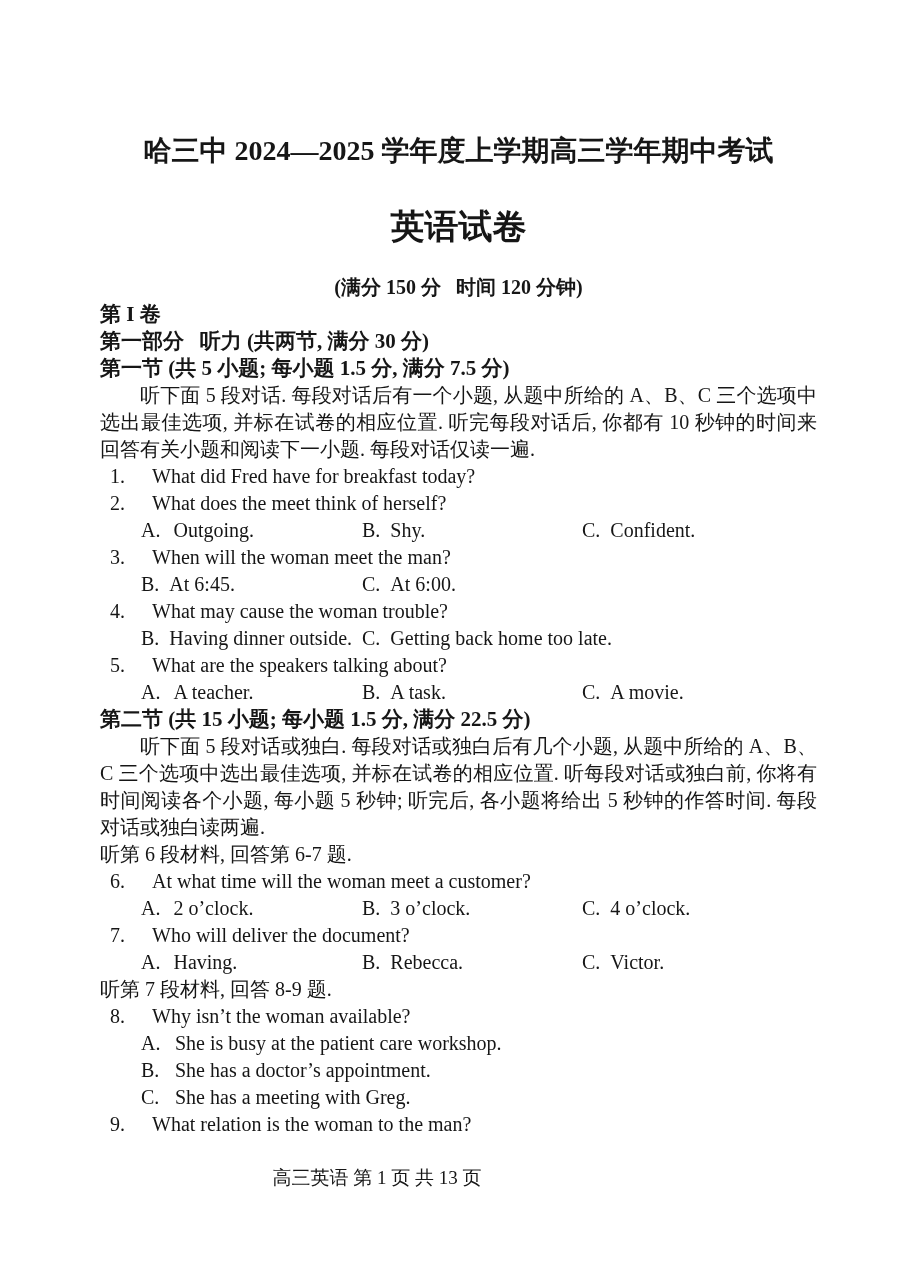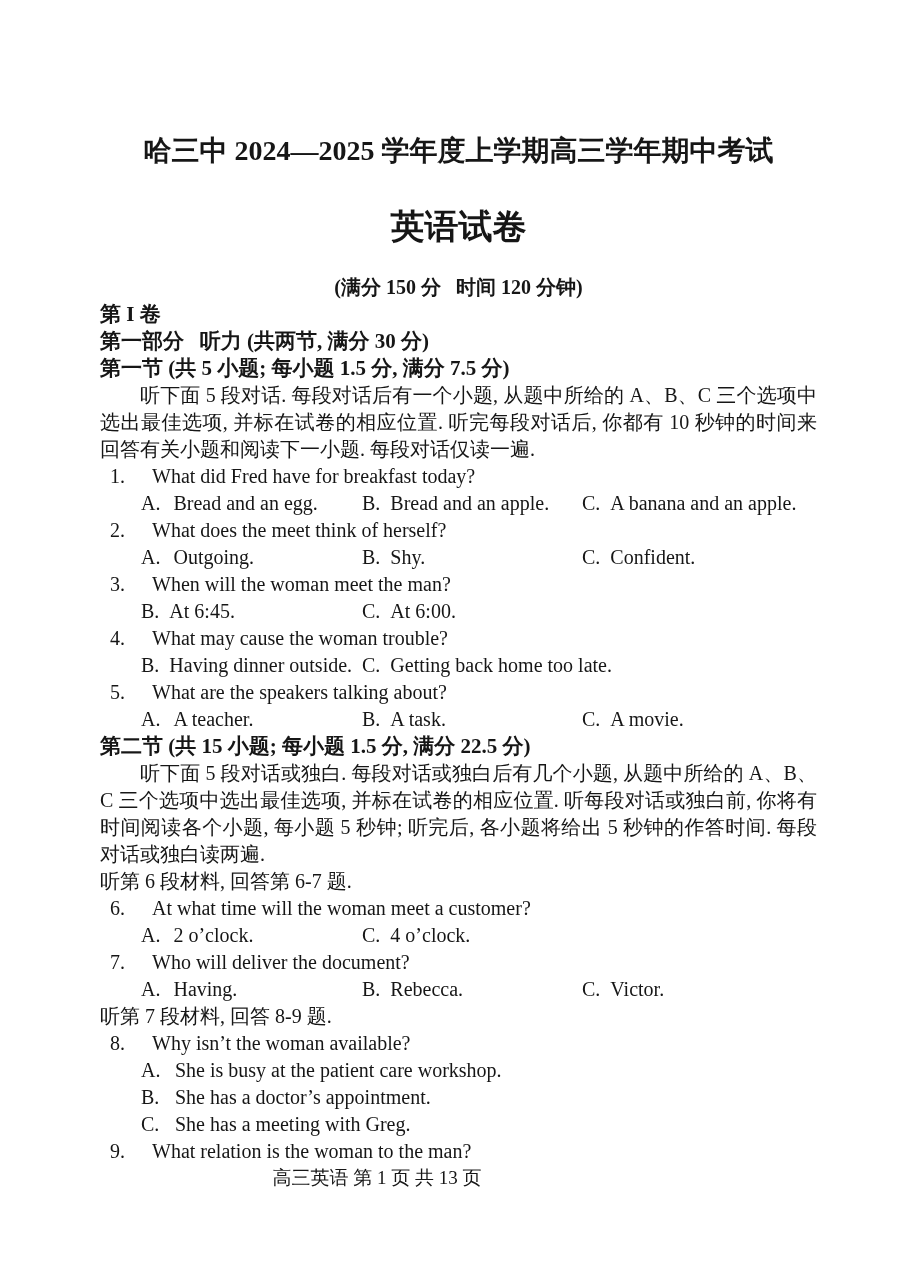--- a/index.html
+++ b/index.html
@@ -78,25 +78,20 @@
   <div class="volume pre">第 I 卷</div>
 
   <div class="h-bold pre">第一部分   听力 (共两节, 满分 30 分)</div>
   <div class="h-bold pre">第一节 (共 5 小题; 每小题 1.5 分, 满分 7.5 分)</div>
   <p class="para">听下面 5 段对话. 每段对话后有一个小题, 从题中所给的 A、B、C 三个选项中选出最佳选项, 并标在试卷的相应位置. 听完每段对话后, 你都有 10 秒钟的时间来回答有关小题和阅读下一小题. 每段对话仅读一遍.</p>
 
   <div class="q">
     <span class="qnum">1.</span>
     <span class="qtext">What did Fred have for breakfast today?</span>
   </div>
-  <div class="opts">
-    <span class="opt opt-a"><span class="lbl">A.</span><span>Bread and an egg.</span></span>
-    <span class="opt"><span class="lbl">B.</span><span>Bread and an apple.</span></span>
-    <span class="opt"><span class="lbl">C.</span><span>A banana and an apple.</span></span>
-  </div>
 
   <div class="q">
     <span class="qnum">2.</span>
     <span class="qtext">What does the meet think of herself?</span>
   </div>
   <div class="opts">
     <span class="opt opt-a"><span class="lbl">A.</span><span>Outgoing.</span></span>
     <span class="opt"><span class="lbl">B.</span><span>Shy.</span></span>
     <span class="opt"><span class="lbl">C.</span><span>Confident.</span></span>
   </div>
@@ -133,20 +128,21 @@
   <p class="para">听下面 5 段对话或独白. 每段对话或独白后有几个小题, 从题中所给的 A、B、C 三个选项中选出最佳选项, 并标在试卷的相应位置. 听每段对话或独白前, 你将有时间阅读各个小题, 每小题 5 秒钟; 听完后, 各小题将给出 5 秒钟的作答时间. 每段对话或独白读两遍.</p>
 
   <div class="material">听第 6 段材料, 回答第 6-7 题.</div>
 
   <div class="q">
     <span class="qnum">6.</span>
     <span class="qtext">At what time will the woman meet a customer?</span>
   </div>
   <div class="opts">
     <span class="opt opt-a"><span class="lbl">A.</span><span>2 o’clock.</span></span>
+    <span class="opt"><span class="lbl">B.</span><span>3 o’clock.</span></span>
     <span class="opt"><span class="lbl">C.</span><span>4 o’clock.</span></span>
   </div>
 
   <div class="q">
     <span class="qnum">7.</span>
     <span class="qtext">Who will deliver the document?</span>
   </div>
   <div class="opts">
     <span class="opt opt-a"><span class="lbl">A.</span><span>Having.</span></span>
     <span class="opt"><span class="lbl">B.</span><span>Rebecca.</span></span>

